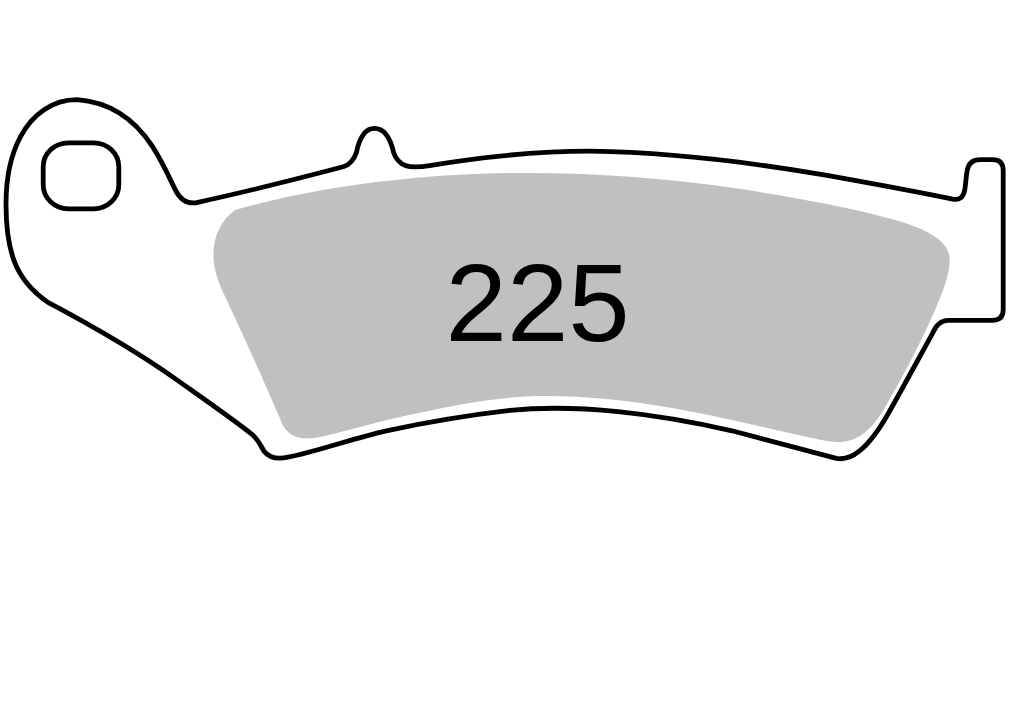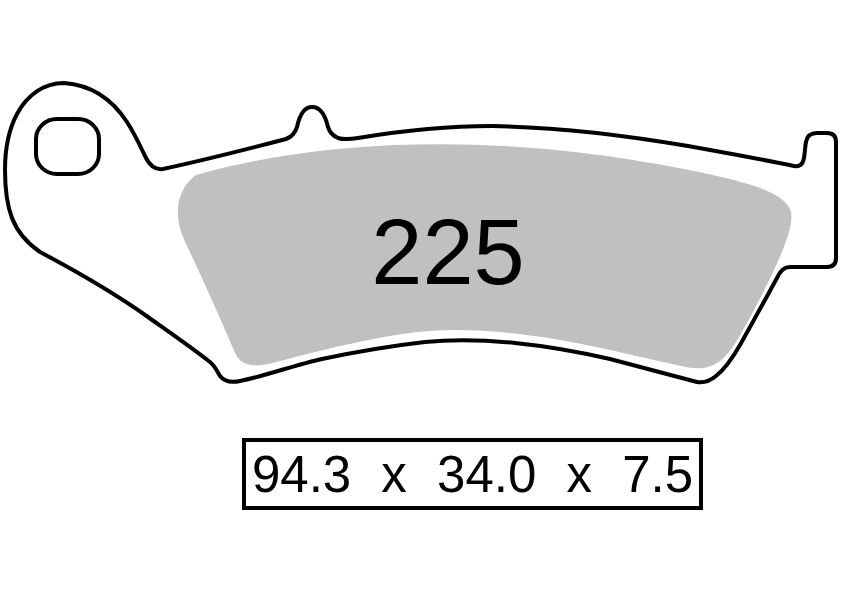--- a/index.html
+++ b/index.html
@@ -126,17 +126,14 @@
              C 221 320, 204 282, 188 248
              C 181 234, 177 221, 178 208
              C 179 194, 186 182, 196 175
              Z" fill="#c0c0c0"></path>
 
     <rect class="hole" x="36" y="119" width="63" height="55" rx="21" ry="20"></rect>
 
     <text class="compound-number" x="448" y="284" fill="#000000">225</text>
   </svg>
 
-  <div class="dims-box">
-    <span class="dims-text">94.3 x 34.0 x 7.5</span>
-  </div>
 
 </div>
 
 </body></html>

